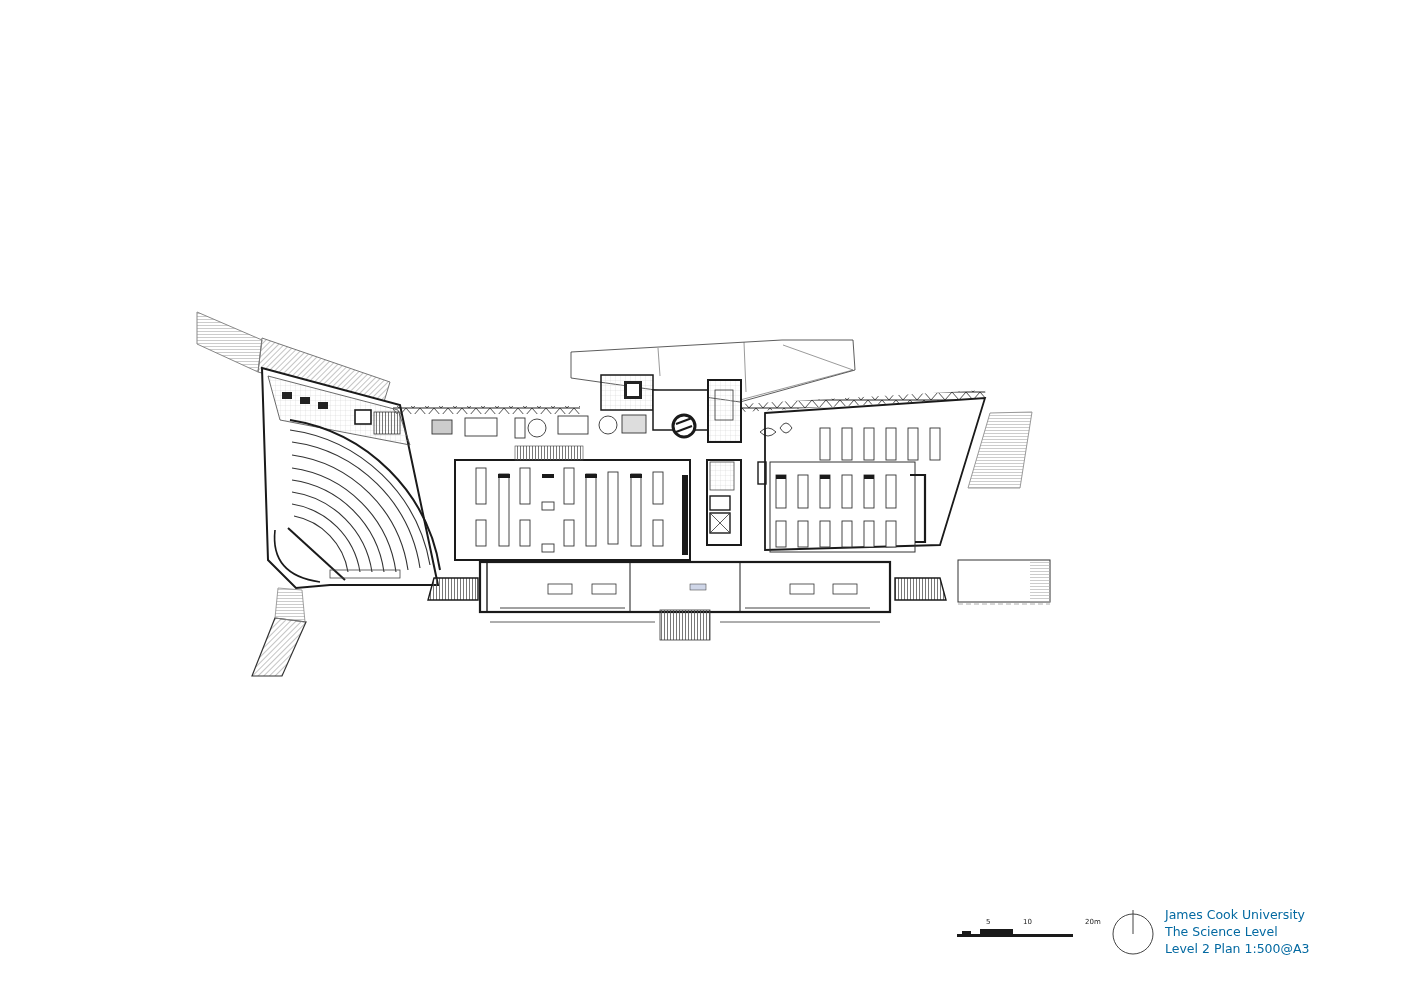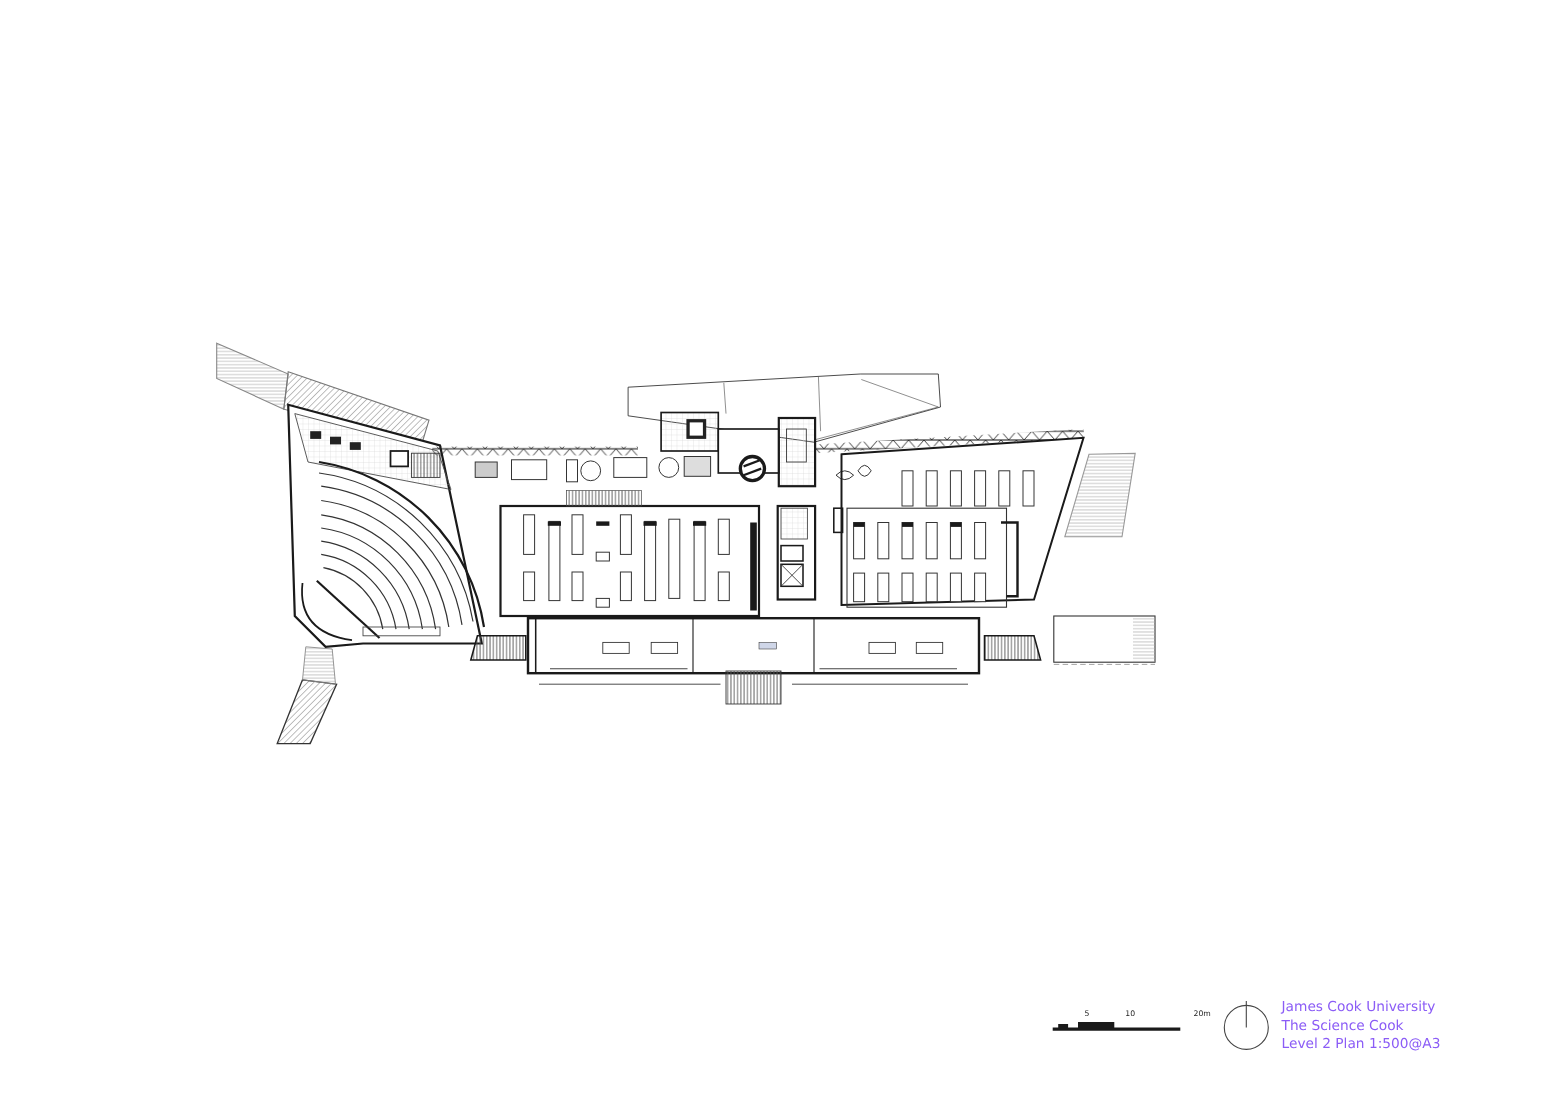--- a/index.html
+++ b/index.html
@@ -1,18 +1,18 @@
 <!DOCTYPE html>
 <html><head>
 <meta charset="utf-8">
 <style>
   html,body{margin:0;padding:0;background:#ffffff;}
   body{width:1414px;height:1000px;position:relative;overflow:hidden;font-family:"DejaVu Sans",sans-serif;}
   #plan{position:absolute;left:0;top:0;width:1414px;height:1000px;}
-  .titleblock{position:absolute;left:1165px;top:906px;font-size:12.5px;line-height:17px;color:#8b5cf6;font-family:"DejaVu Sans",sans-serif;}
+  .titleblock{position:absolute;left:1165px;top:906px;font-size:12.5px;line-height:17px;color:#0369a1;font-family:"DejaVu Sans",sans-serif;}
   .titleblock div{white-space:nowrap;}
   .scalebar{position:absolute;left:955px;top:918px;width:150px;height:24px;}
   .scale-lbl{position:absolute;top:0;font-size:7px;color:#222;}
 </style>
 </head>
 <body>
 
 <svg id="plan" viewBox="0 0 1414 1000" xmlns="http://www.w3.org/2000/svg">
   <defs>
     <pattern id="hatch" width="4" height="4" patternUnits="userSpaceOnUse" patternTransform="rotate(45)">
@@ -210,15 +210,15 @@
 </svg>
 
 <div class="scalebar">
   <span class="scale-lbl" style="left:31px;">5</span>
   <span class="scale-lbl" style="left:68px;">10</span>
   <span class="scale-lbl" style="left:130px;">20m</span>
 </div>
 
 <div class="titleblock">
   <div>James Cook University</div>
-  <div>The Science Cook</div>
+  <div>The Science Level</div>
   <div>Level 2 Plan 1:500@A3</div>
 </div>
 
 </body></html>

